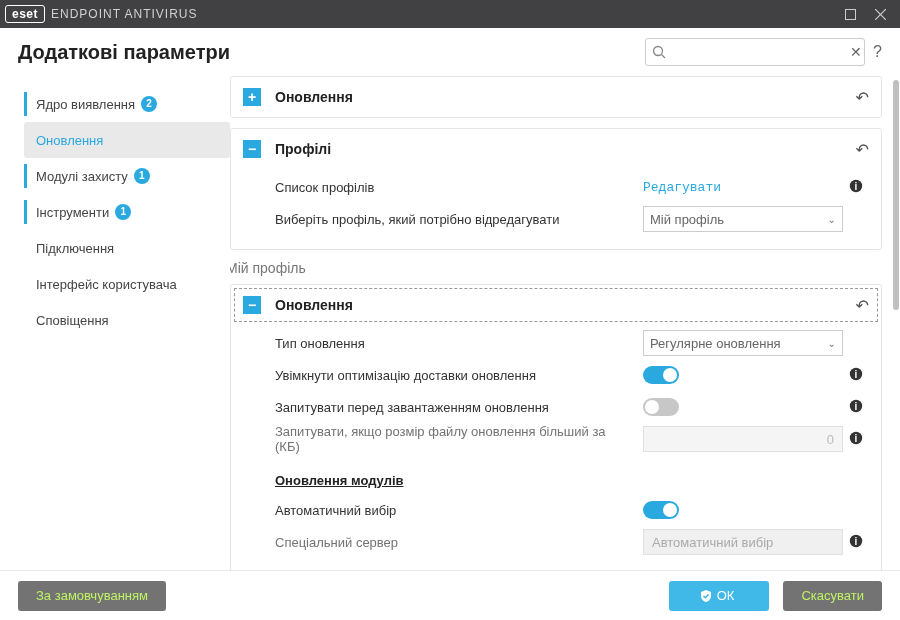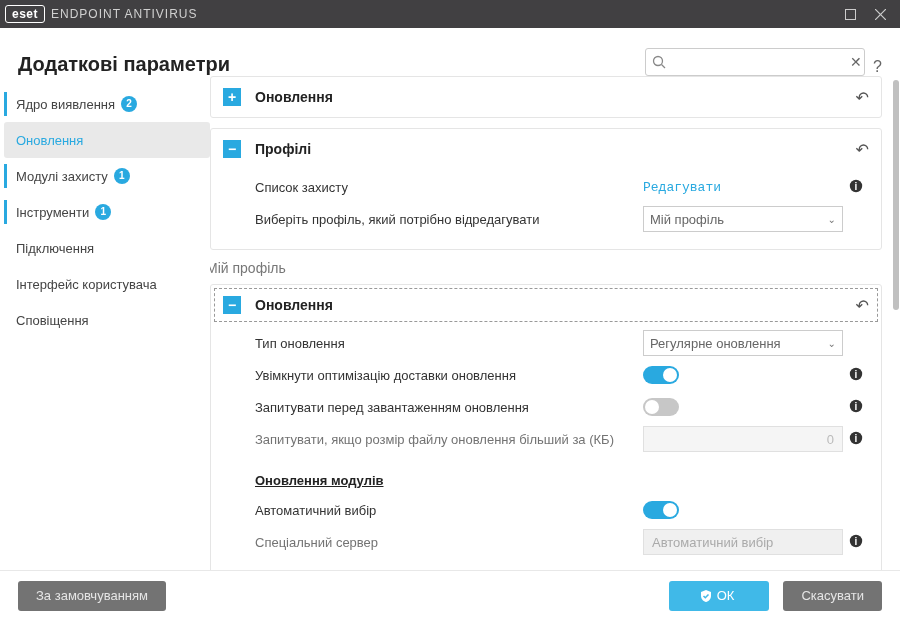--- a/index.html
+++ b/index.html
@@ -4,29 +4,29 @@
 <style>
   * { box-sizing: border-box; margin: 0; padding: 0; font-family: "Segoe UI", Arial, sans-serif; }
   body { width: 900px; height: 620px; background: #fff; overflow: hidden; font-size: 13px; color: #333; }
   
   .titlebar { height: 28px; background: #414042; display: flex; align-items: center; padding: 0 5px; color: #ccc; }
   .titlebar .brand { color: #fff; font-weight: bold; font-size: 12px; border: 1.5px solid #fff; border-radius: 3px; padding: 1px 6px; margin-right: 6px; letter-spacing: 0.5px; }
   .titlebar .product { font-size: 12px; letter-spacing: 1px; color: #d0d0d0; }
   .titlebar .spacer { flex: 1; }
   .titlebar .winbtn { width: 30px; height: 28px; display: flex; align-items: center; justify-content: center; color: #ccc; font-size: 14px; cursor: pointer; }
   
-  .header { height: 48px; display: flex; align-items: flex-end; padding: 0 18px; }
+  .header { height: 48px; display: flex; align-items: center; padding: 0 18px; }
   .header .title { font-size: 20px; font-weight: 600; color: #222; flex: 1; }
   .search-box { width: 220px; height: 28px; border: 1px solid #ccc; border-radius: 3px; display: flex; align-items: center; padding: 0 6px; }
   .search-box svg { flex-shrink: 0; }
   .search-box input { flex: 1; border: none; outline: none; font-size: 13px; margin: 0 4px; }
   .search-box .clear { color: #666; font-size: 14px; cursor: pointer; }
   .help { margin-left: 8px; color: #666; font-size: 16px; cursor: pointer; }
   
-  .body { display: flex; height: 494px; }
+  .body { display: flex; height: 494px; padding-left: 20px; }
   
   .sidebar { width: 210px; padding: 10px 0 10px 4px; }
   .side-item { height: 36px; display: flex; align-items: center; padding: 0 12px 0 12px; color: #444; cursor: pointer; position: relative; }
   .side-item.top::before { content: ""; position: absolute; left: 0; top: 6px; bottom: 6px; width: 3px; background: #29a9e0; }
   .side-item.selected { background: #e9e9e9; color: #29a9e0; border-radius: 3px; }
   .side-item .badge { display: inline-block; min-width: 16px; height: 16px; border-radius: 8px; background: #29a9e0; color: #fff; font-size: 10px; font-weight: bold; text-align: center; line-height: 16px; margin-left: 6px; padding: 0 4px; }
   
   .content { flex: 1; position: relative; display: flex; }
   .scroll-area { flex: 1; overflow-y: auto; padding-right: 10px; }
   .vscroll { width: 8px; background: transparent; position: relative; }
@@ -60,21 +60,21 @@
   .toggle.off { background: #c7c7c7; }
   .toggle .knob { position: absolute; width: 14px; height: 14px; border-radius: 50%; background: #fff; top: 2px; }
   .toggle.on .knob { right: 2px; }
   .toggle.off .knob { left: 2px; }
   
   .num-input { width: 200px; height: 26px; border: 1px solid #e0e0e0; background: #f5f5f5; color: #bbb; text-align: right; padding: 0 8px; display: flex; align-items: center; justify-content: flex-end; }
   .text-input-dis { width: 200px; height: 26px; border: 1px solid #e0e0e0; background: #f0f0f0; color: #aaa; padding: 0 8px; display: flex; align-items: center; }
   
   .footer { height: 50px; border-top: 1px solid #e8e8e8; display: flex; align-items: center; padding: 0 18px; }
   .btn { height: 30px; padding: 0 18px; border-radius: 3px; display: flex; align-items: center; justify-content: center; cursor: pointer; font-size: 13px; }
-  .btn.gray { background: #737373; color: #e5e5e5; }
+  .btn.gray { background: #737373; color: #bef264; }
   .btn.blue { background: #40b9e8; color: #fff; min-width: 100px; padding-left: 12px; }
   .btn.blue svg { margin-right: 4px; }
   .footer .spacer { flex: 1; }
   .footer .btn + .btn { margin-left: 14px; }
 </style>
 </head>
 <body>
 
 <div class="titlebar">
   <span class="brand">eset</span>
@@ -145,21 +145,21 @@
       </div>
 
       <div class="panel">
         <div class="panel-header">
           <span class="expand-box">−</span>
           <span class="panel-title">Профілі</span>
           <span class="undo-icon">↶</span>
         </div>
         <div class="panel-body">
           <div class="row">
-            <span class="label">Список захисту</span>
+            <span class="label">Список профілів</span>
             <div class="control">
                 <span class="link">Редагувати</span>
               </div>
             <span class="info">
               <svg width="14" height="14" viewBox="0 0 14 14">
                   <circle cx="7" cy="7" r="6.2" fill="#333"></circle>
                   <text x="7" y="10.5" text-anchor="middle" fill="#fff" font-size="10" font-family="serif" font-weight="bold">i</text>
                 </svg>
             </span>
           </div>

